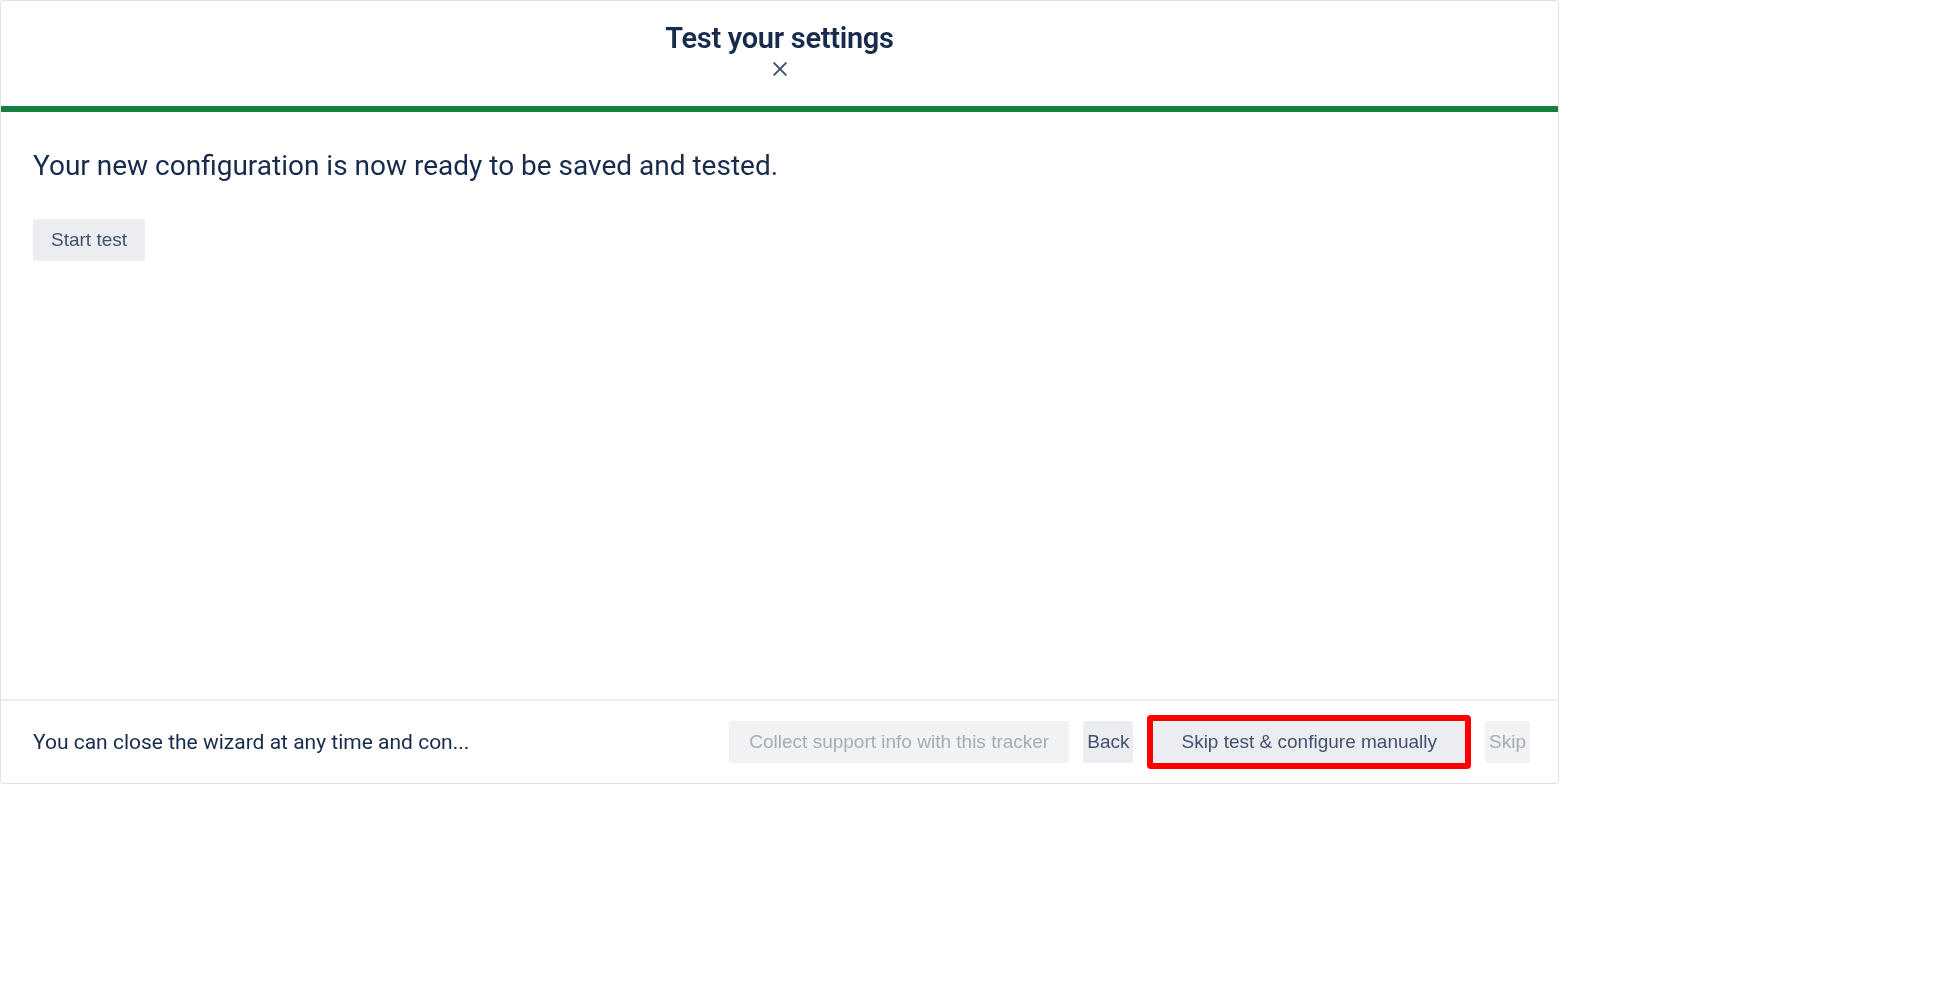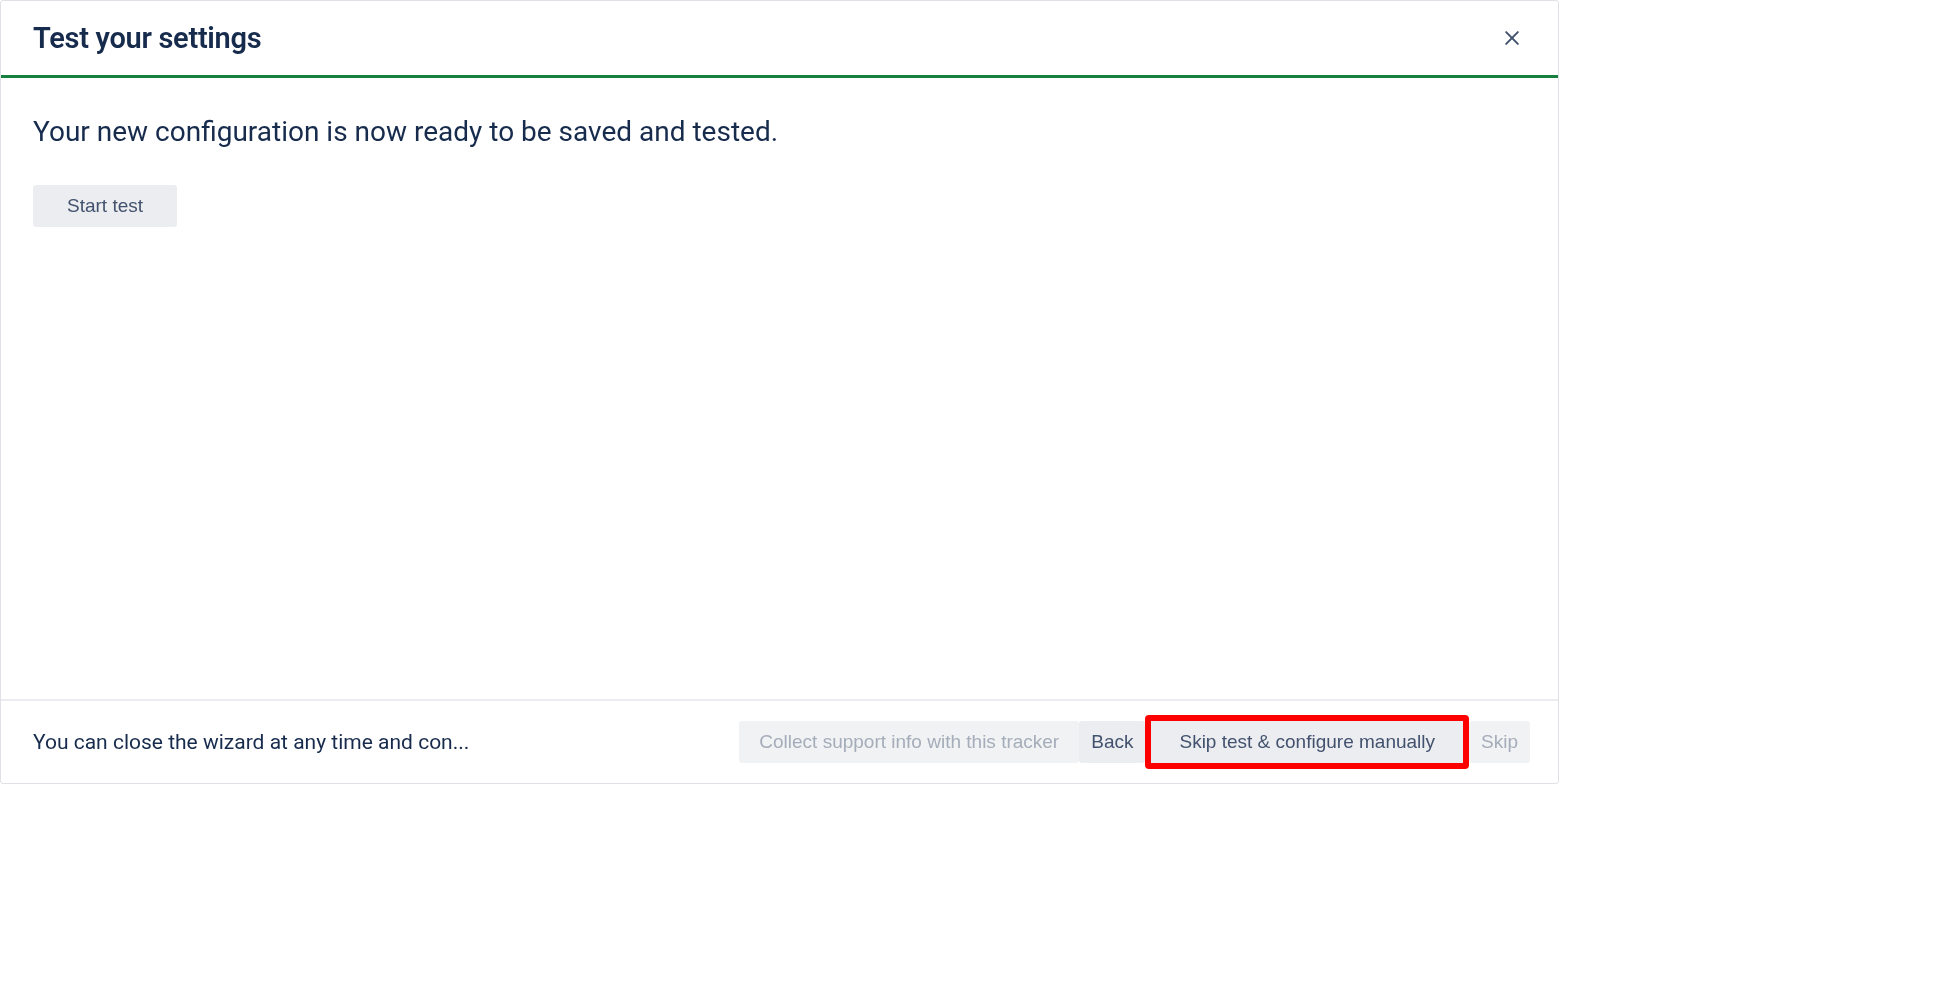--- a/index.html
+++ b/index.html
@@ -20,24 +20,25 @@
       margin: 0;
       border: 1px solid #DFE1E6;
       border-radius: 3px;
       display: flex;
       flex-direction: column;
       background: #ffffff;
       position: relative;
     }
     .dialog-header {
       display: flex;
-      align-items: flex-end;
+      align-items: center;
       justify-content: space-between;
       padding: 20px 32px 20px 32px;
-      border-bottom: 3px solid #15803d;
+      border-bottom: 6px solid #15803d;
+      flex-direction: column;
     }
     .dialog-title {
       font-size: 29px;
       font-weight: 600;
       color: #172B4D;
       letter-spacing: -0.01em;
     }
     .close-btn {
       background: none;
       border: none;
@@ -62,21 +63,21 @@
       line-height: 1.55;
       color: #172B4D;
       margin-bottom: 14px;
     }
     .start-test-btn {
       margin-top: 18px;
       background: #091E420A;
       background: rgba(9,30,66,0.08);
       border: none;
       border-radius: 3px;
-      padding: 10px 34px;
+      padding: 10px 18px;
       font-size: 19px;
       font-weight: 500;
       color: #42526E;
       cursor: pointer;
     }
     .dialog-footer {
       border-top: 2px solid #EBECF0;
       display: flex;
       align-items: center;
       padding: 14px 28px 14px 32px;
@@ -90,25 +91,26 @@
       text-overflow: ellipsis;
       max-width: 500px;
       flex: 0 0 auto;
     }
     .footer-spacer {
       flex: 1;
     }
     .footer-buttons {
       display: flex;
       align-items: center;
+      gap: 14px;
     }
     .btn {
       border: none;
       border-radius: 3px;
-      padding: 10px 12px;
+      padding: 10px 4px;
       font-size: 19px;
       font-weight: 500;
       cursor: pointer;
       white-space: nowrap;
     }
     .btn-default {
       background: rgba(9,30,66,0.08);
       color: #42526E;
     }
     .btn-disabled {

